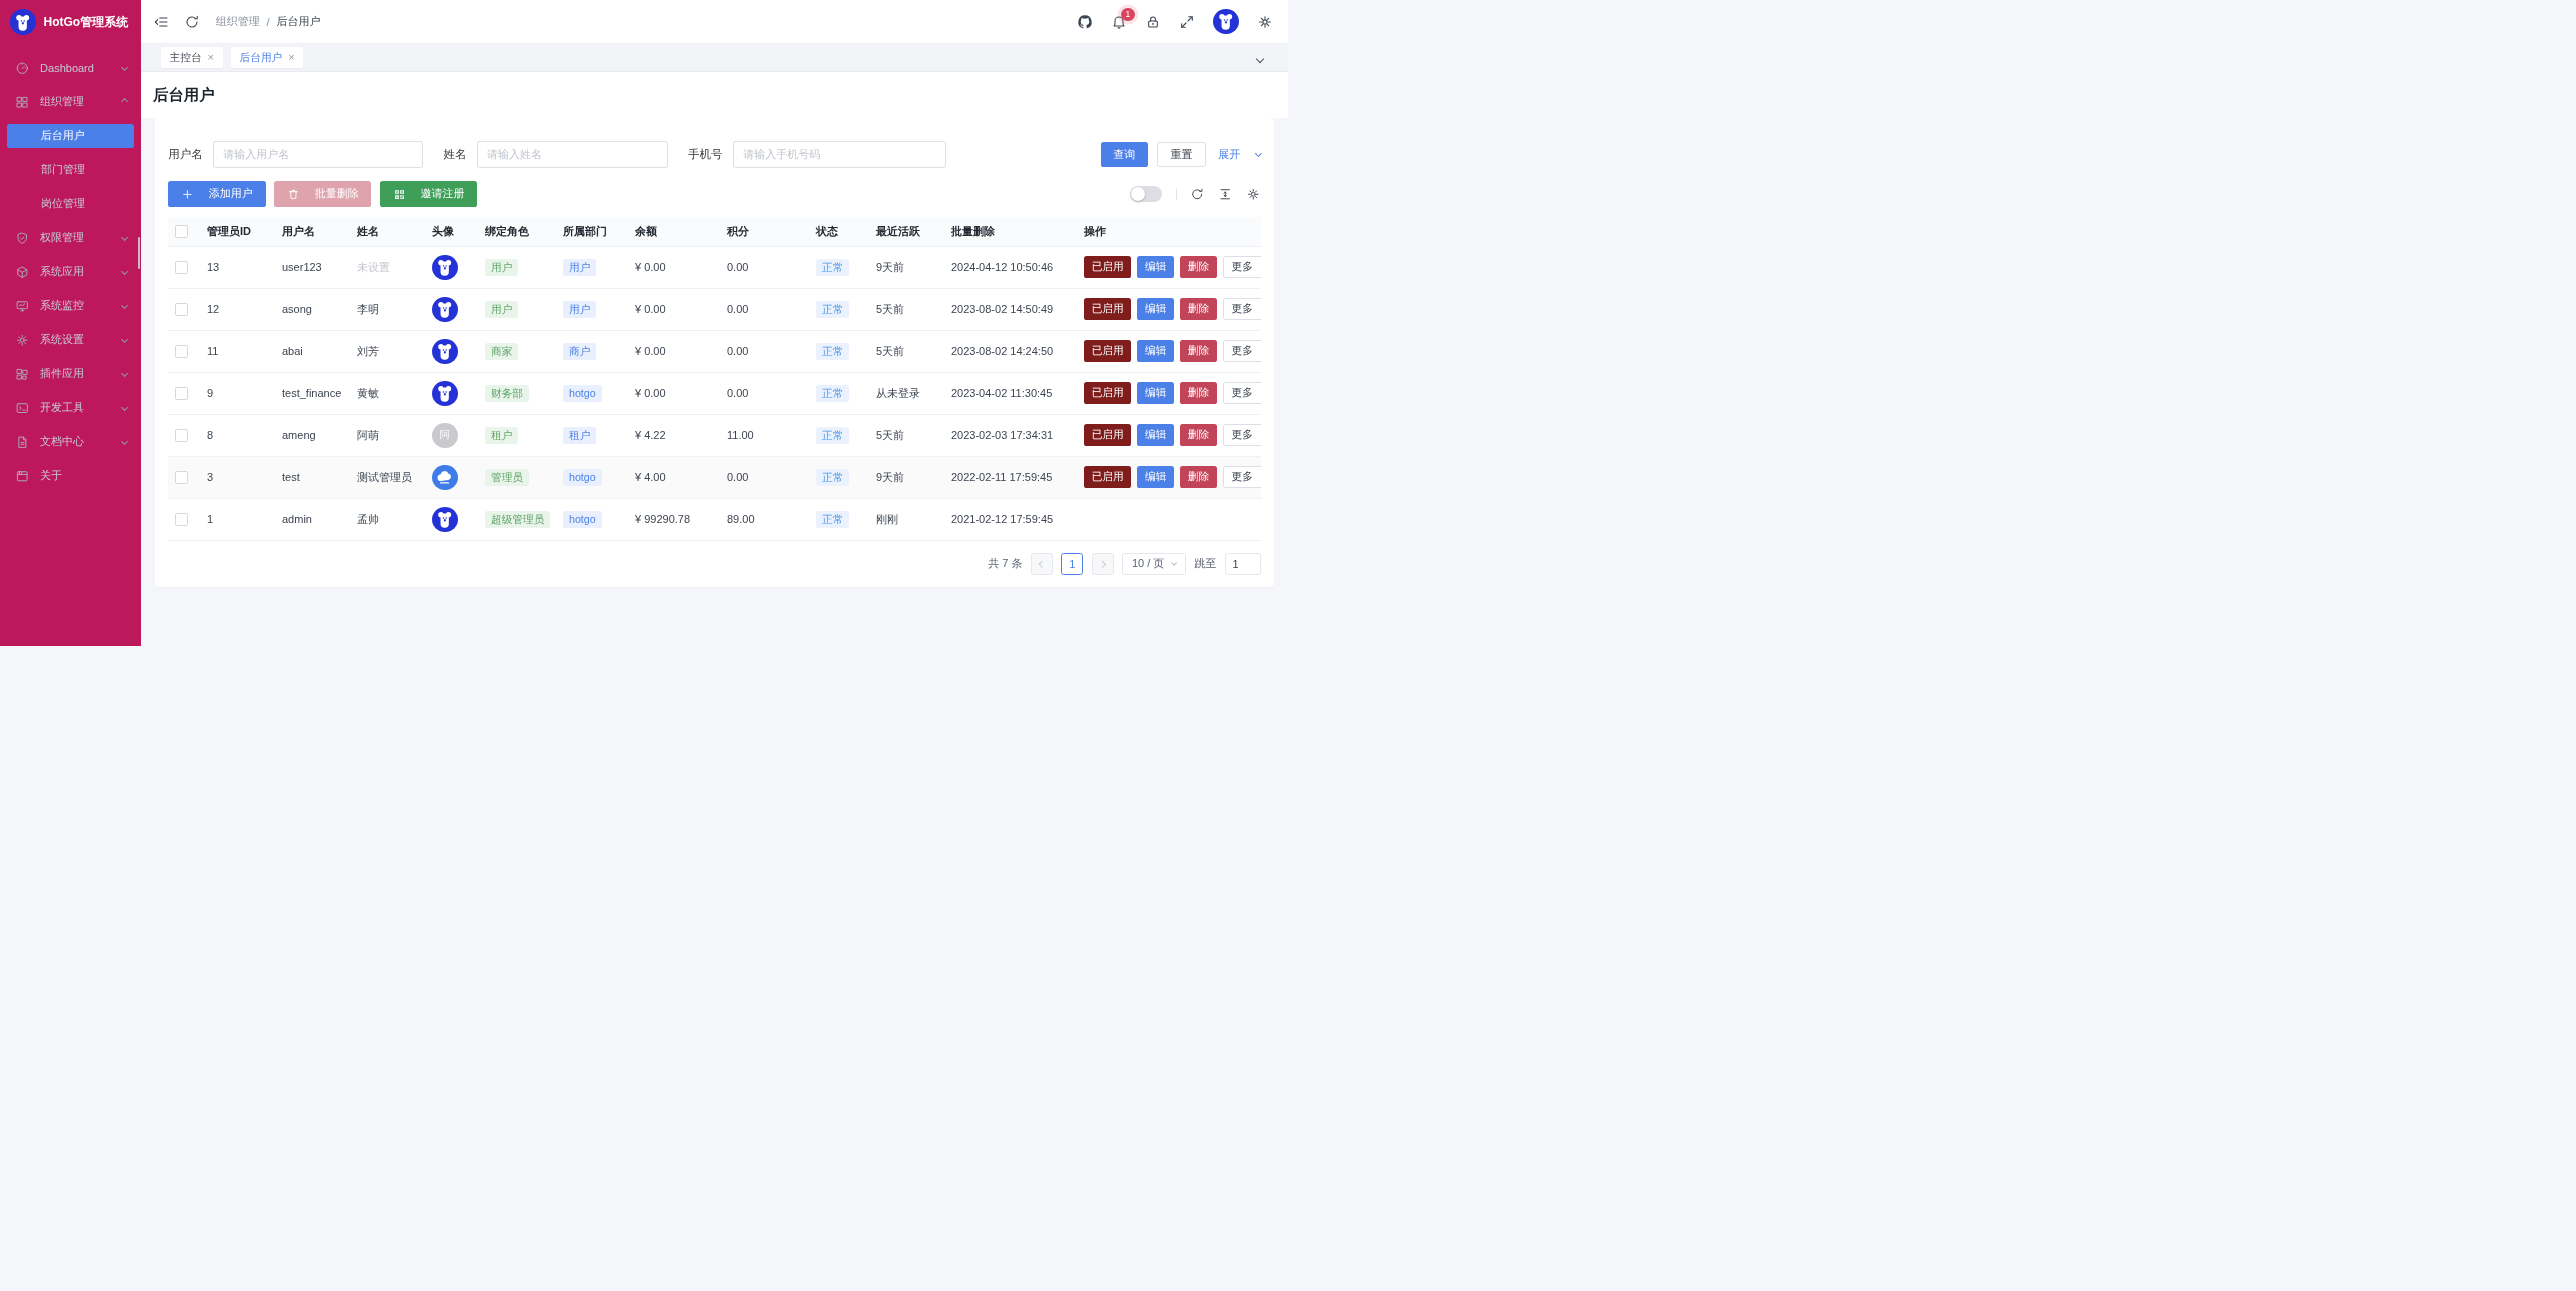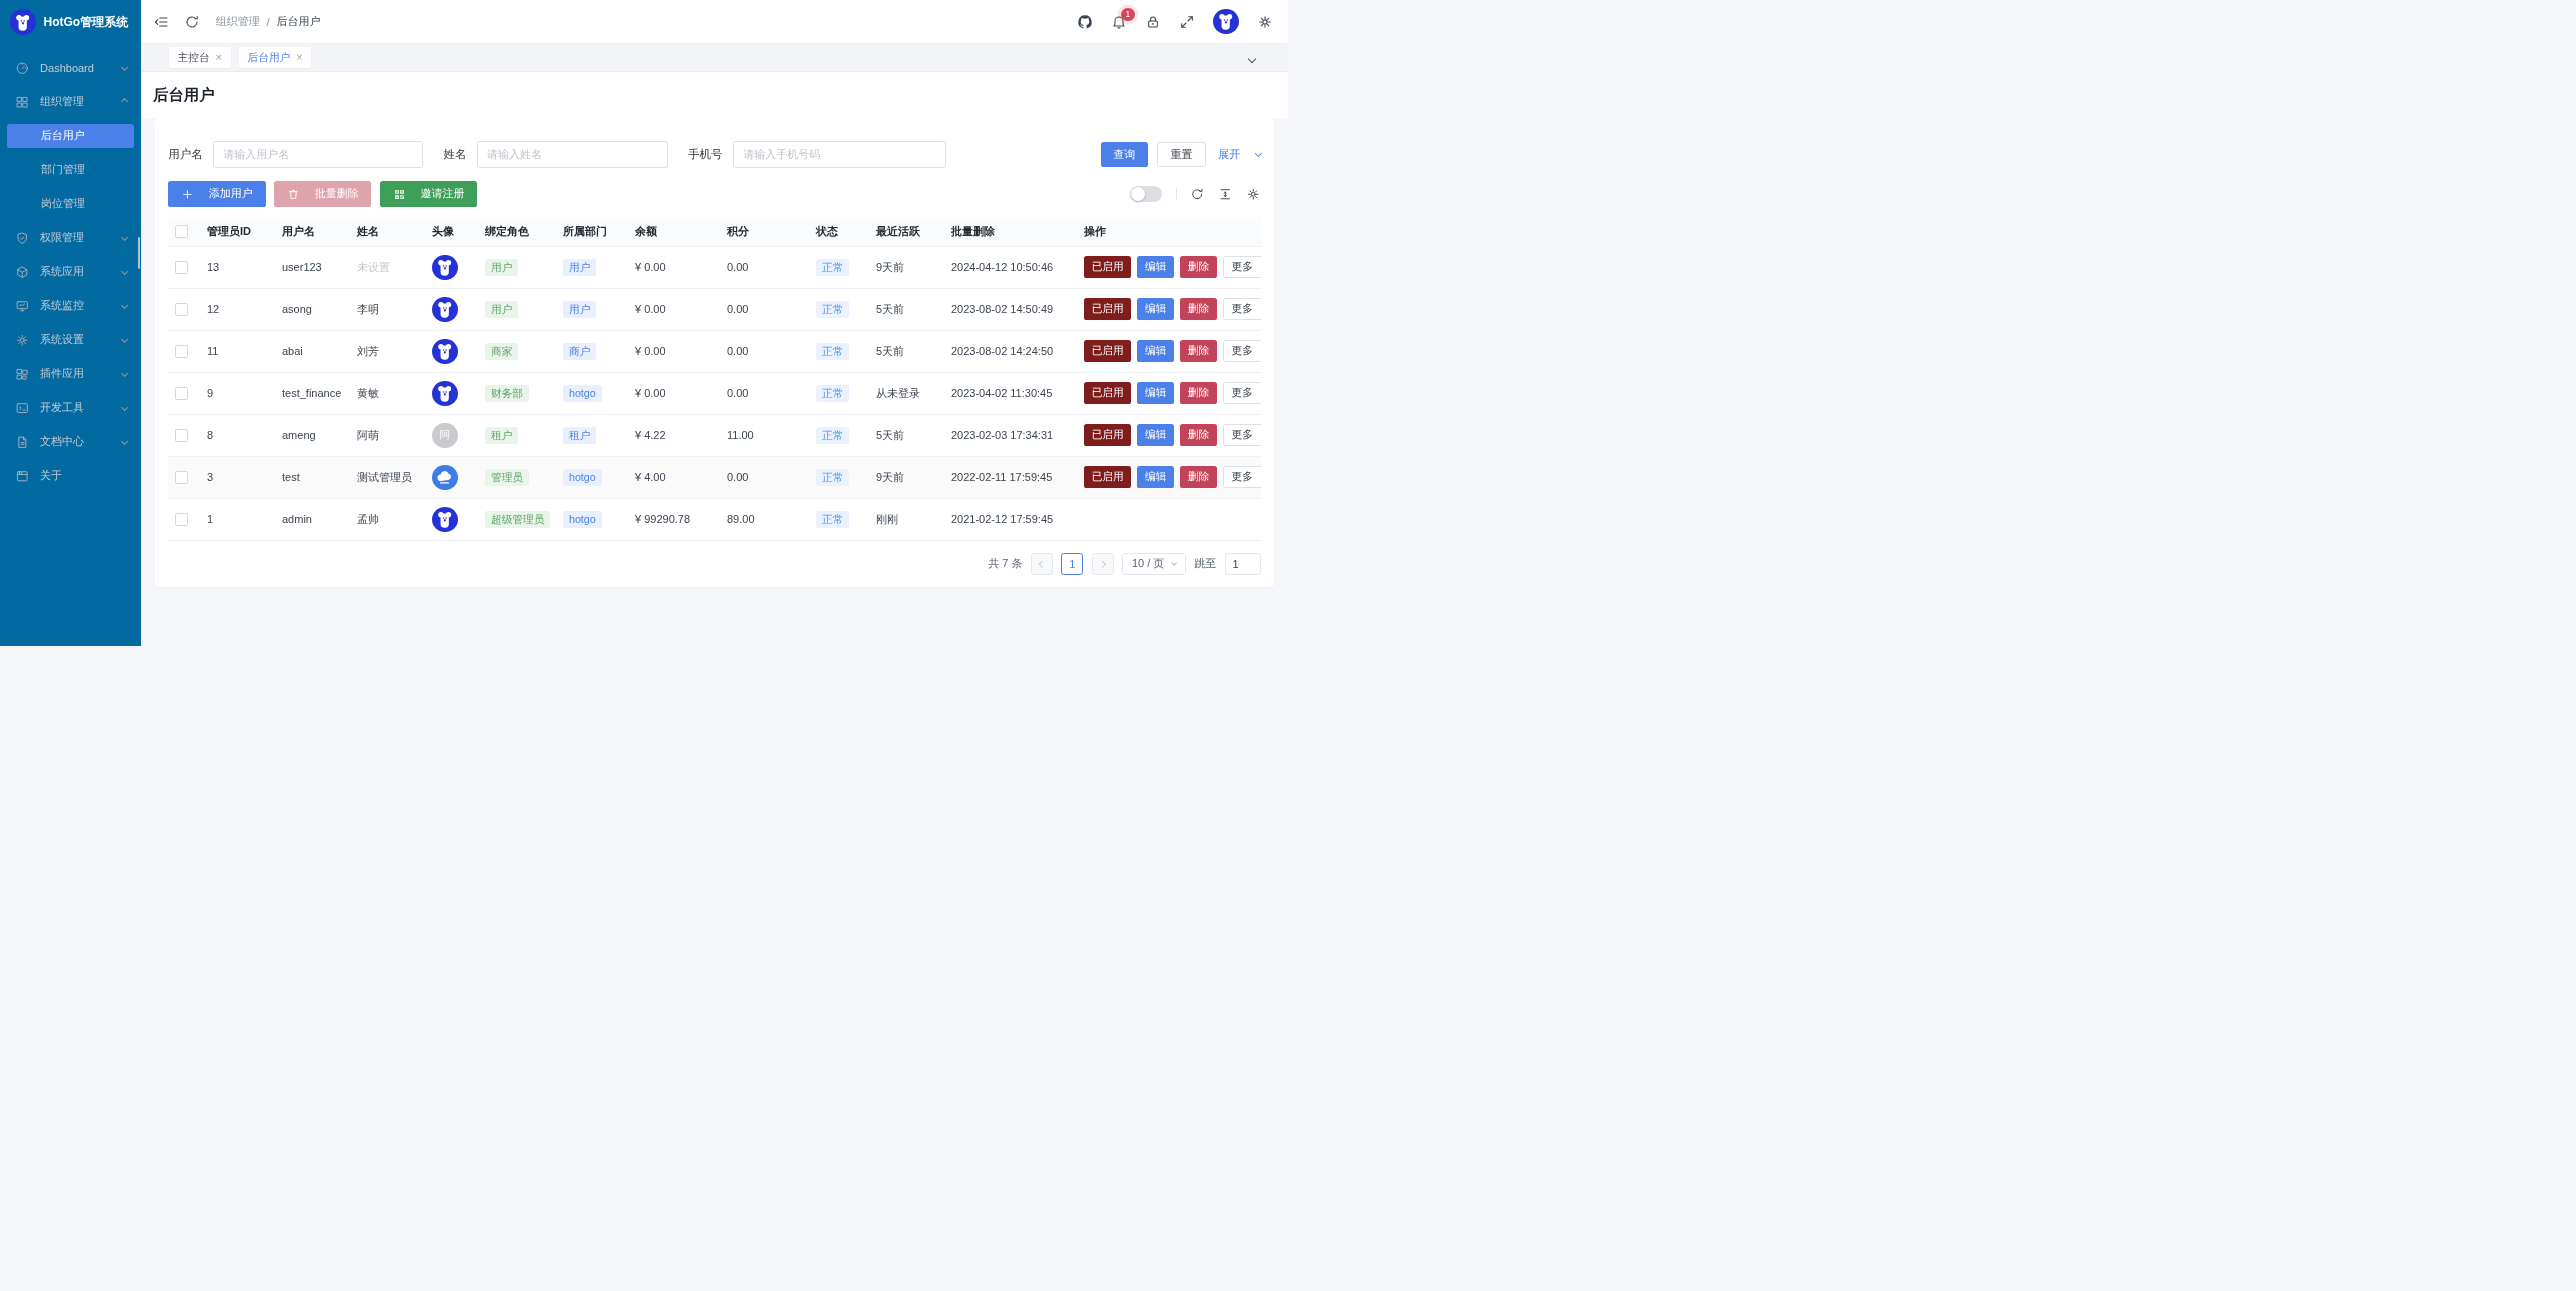--- a/index.html
+++ b/index.html
@@ -2,21 +2,21 @@
 <html style="font-size:13.6px"><head>
 <meta charset="utf-8">
 <style>
   *{box-sizing:border-box}
   html,body{margin:0;padding:0;overflow:hidden}
   body{width:1288px;height:646px;font-family:"Liberation Sans","DejaVu Sans",sans-serif;background:#f5f6fa;color:#333;font-size:11px}
   svg{display:block}
   .app{display:flex;width:100%;height:100%}
 
   
-  .sidebar{width:141px;background:#0369a1;flex-shrink:0;position:relative;color:#c2c9d4}
+  .sidebar{width:141px;background:#be185d;flex-shrink:0;position:relative;color:#c2c9d4}
   .logo-row{height:44px;display:flex;align-items:center;padding-left:10.2px;gap:7.7px;cursor:pointer}
   .logo-circle{width:25.6px;height:25.6px;border-radius:50%;background:#2533d6;display:flex;align-items:center;justify-content:center;overflow:hidden}
   .logo-circle svg{width:19px;height:19px}
   .logo-title{color:#fff;font-size:12px;font-weight:700;white-space:nowrap}
   #sideMenu{margin-top:6.8px}
   .side-item{height:34px;display:flex;align-items:center;padding:0 13.6px 0 15.4px;font-size:11px;cursor:pointer}
   .side-item .mi{width:14.5px;height:14.5px;margin-right:10.2px;color:#aab3c0}
   .side-item .mi svg{width:14.5px;height:14.5px;stroke:currentColor;fill:none;stroke-width:1.5;stroke-linecap:round;stroke-linejoin:round}
   .mi-label{flex:1;color:#c6ccd6}
   .cv{display:inline-block;width:5.1px;height:5.1px;border-right:1.2px solid #8d96a5;border-bottom:1.2px solid #8d96a5}
@@ -34,21 +34,21 @@
   .tb-icon svg{width:16px;height:16px;stroke:currentColor;fill:none;stroke-width:1.6;stroke-linecap:round;stroke-linejoin:round}
   .tb-icon.filled svg{fill:currentColor;stroke:none}
   .breadcrumb{font-size:11px;color:#8a93a0;display:flex;gap:6.8px;align-items:center}
   .crumb-current{color:#3c4550}
   .topbar-right{margin-left:auto;display:flex;align-items:center;gap:18px}
   .bell-wrap{position:relative}
   .badge{position:absolute;top:-6px;right:-7.7px;background:#d6475f;color:#fff;font-size:8.5px;min-width:13.6px;height:13.6px;border-radius:6.8px;display:flex;align-items:center;justify-content:center;box-shadow:0 0 0 3.4px rgba(214,71,95,.15)}
   .avatar{width:25.6px;height:25.6px;border-radius:50%;background:#2533d6;display:flex;align-items:center;justify-content:center;cursor:pointer;overflow:hidden}
   .avatar svg{width:19px;height:19px}
 
-  .tabstrip{height:28px;background:#f2f4f7;display:flex;align-items:center;padding:0 28px;gap:16px;border-bottom:0.9px solid #e8eaee}
+  .tabstrip{height:28px;background:#f2f4f7;display:flex;align-items:center;padding:0 20px;gap:16px;border-bottom:0.9px solid #e8eaee}
   .chip{background:#fff;height:20.5px;display:inline-flex;align-items:center;gap:6px;padding:0 8.5px;border-radius:1.7px;font-size:10.7px;color:#454c56;box-shadow:0 0.9px 1.7px rgba(0,0,0,.05);cursor:pointer}
   .chip.active .chip-label{color:#4b80e8}
   .chip-close{color:#9aa0a8;font-size:11px;line-height:1;cursor:pointer}
   .strip-chev{margin-left:auto;color:#4a5260;cursor:pointer;padding:3.4px 5.1px}
   .strip-chev .cv{width:6px;height:6px;border-color:#4a5260}
 
   .titleband{background:#fff;height:46px;display:flex;align-items:center;padding:0 12px}
   .titleband h1{font-size:15.4px;margin:0;color:#1d242c;font-weight:700}
 
   .content{flex:1;padding:0 13.6px;min-height:0}

